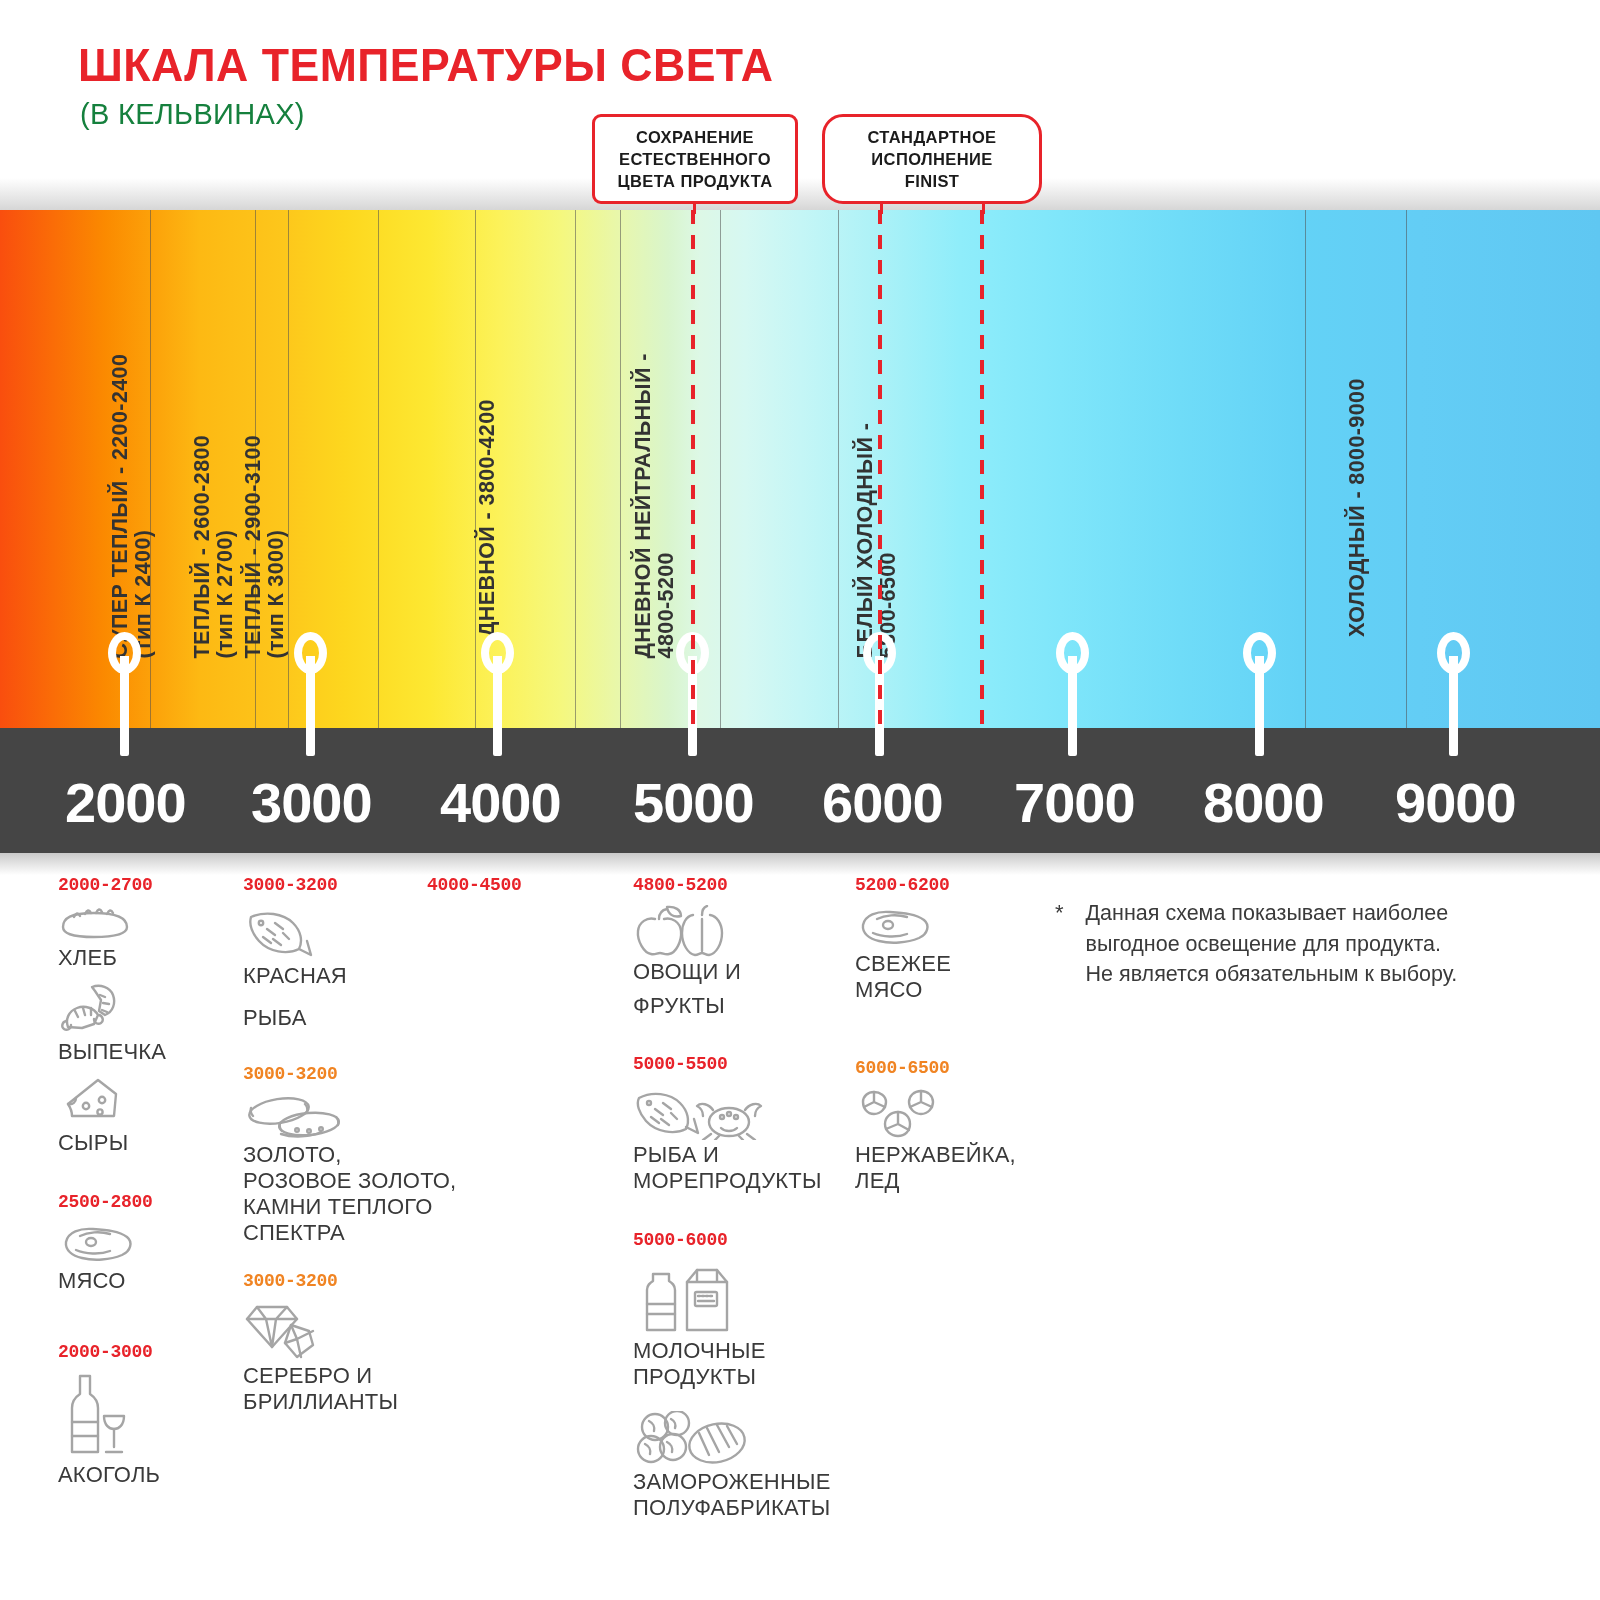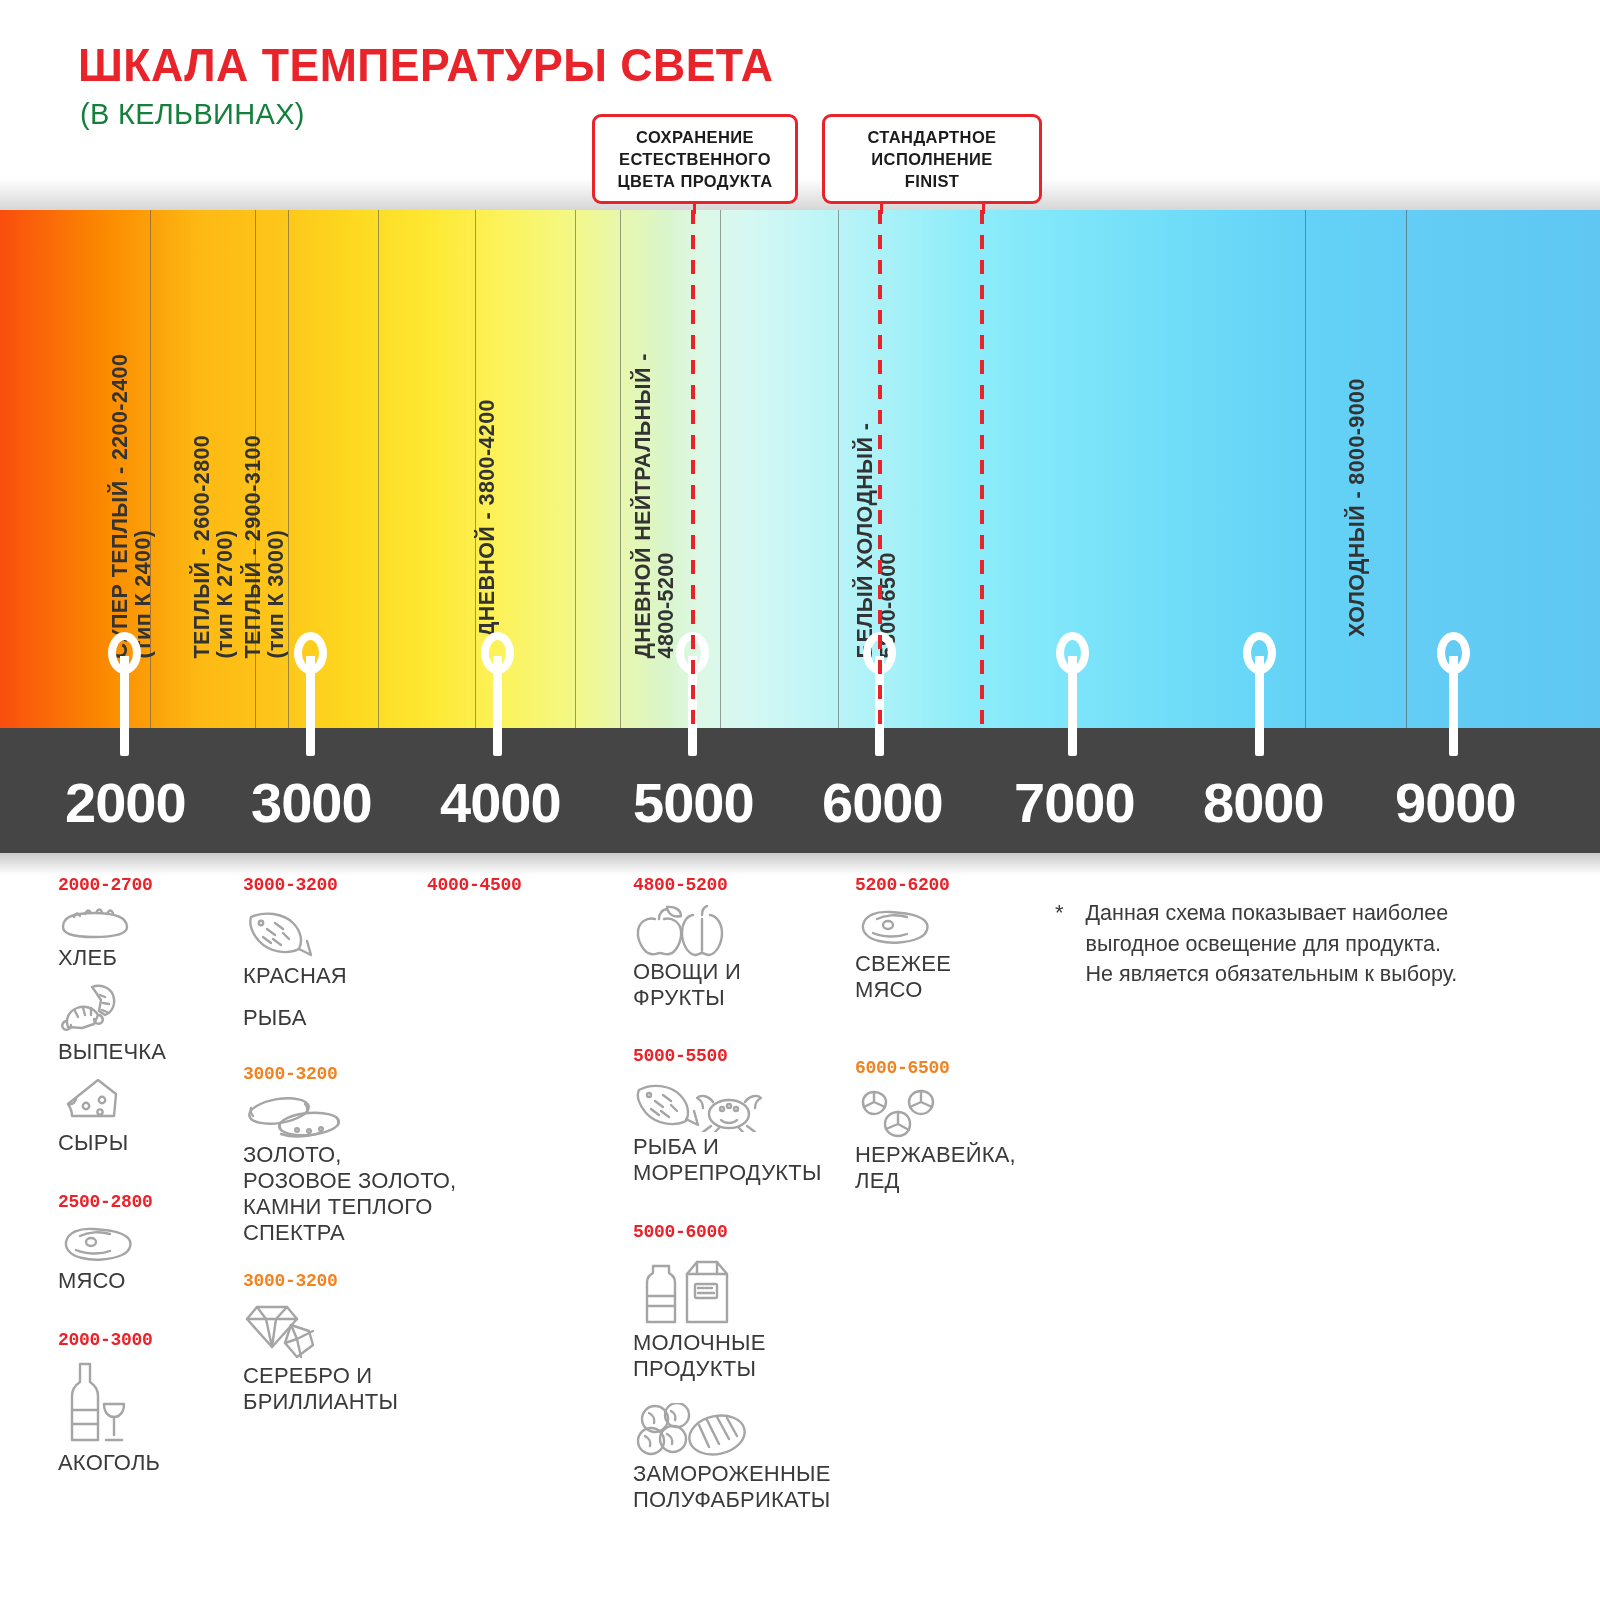--- a/index.html
+++ b/index.html
@@ -115,21 +115,21 @@
   <div class="title">ШКАЛА ТЕМПЕРАТУРЫ СВЕТА</div>
   <div class="subtitle">(В КЕЛЬВИНАХ)</div>
 
   <div class="callout" style="left:592px; top:114px; width:206px;">
     <div>СОХРАНЕНИЕ</div>
     <div>ЕСТЕСТВЕННОГО</div>
     <div>ЦВЕТА ПРОДУКТА</div>
   </div>
   <div class="callout-stem" style="left:693px; top:190px; height:24px;"></div>
 
-  <div class="callout" style="left:822px; top:114px; width:220px;">
+  <div class="callout" style="left:822px; top:114px; width:220px;border-radius:21px;">
     <div>СТАНДАРТНОЕ</div>
     <div>ИСПОЛНЕНИЕ</div>
     <div>FINIST</div>
   </div>
   <div class="callout-stem" style="left:880px; top:190px; height:24px;"></div>
   <div class="callout-stem" style="left:982px; top:190px; height:24px;"></div>
 
   <div class="band-shadow"></div>
   <div class="band">
     <div class="divider" style="left:150px;"></div>
@@ -277,21 +277,21 @@
               <path d="M8 20c2-10 14-14 27-13 14 1 26 2 34 8 6 5 4 14-5 18-12 5-28 6-40 3-10-2-17-8-16-16z"></path>
               <path d="M22 14c8-4 20-5 30-2M18 28c9 4 24 5 34 1"></path>
               <ellipse cx="33" cy="20" rx="5" ry="4"></ellipse>
             </g>
               </svg>
           </span>
           <div class="item-label">МЯСО</div>
         </div>
       </div>
 
-      <div class="grp" style="margin-top:36px;">
+      <div class="grp" style="margin-top:48px;">
         <div class="grp-range red">2000-3000</div>
         <div class="item">
           <span class="ico">
             <svg width="70" height="88" viewBox="0 0 70 88">
                 <g fill="none" stroke="#a5a5a5" stroke-width="2.4" stroke-linecap="round" stroke-linejoin="round">
               <path d="M22 4h10v18c6 4 8 8 8 14v44H14V36c0-6 2-10 8-14z"></path>
               <path d="M14 50h26M14 64h26"></path>
               <path d="M46 44h20c0 9-5 13-10 13s-10-4-10-13z"></path>
               <path d="M56 57v18M48 80h16"></path>
             </g>
@@ -380,21 +380,21 @@
               <path d="M22 14c-8-2-16 3-17 12-1 10 6 22 13 23 4 1 6-1 9-1s5 2 9 1c7-1 13-13 12-23-1-9-9-14-17-12"></path>
               <path d="M26 14c0-6 3-9 8-10"></path>
               <path d="M34 2c8-1 14 3 14 9-8 2-13-2-14-9z"></path>
               <path d="M60 10c-7 1-11 9-11 18 0 11 6 21 13 22 3 0 5-2 7-2s4 2 7 2c7-1 13-11 13-22 0-9-5-17-12-18"></path>
               <path d="M69 10c0-5 2-8 5-9"></path>
               <path d="M69 14v32"></path>
             </g>
               </svg>
           </span>
           <div class="item-label">ОВОЩИ И</div>
-          <div class="item-label" style="margin-top:0;">ФРУКТЫ</div>
+          <div class="item-label" style="margin-top:8px;">ФРУКТЫ</div>
         </div>
       </div>
 
       <div class="grp" style="margin-top:36px;">
         <div class="grp-range red">5000-5500</div>
         <div class="item">
           <span class="ico">
             <svg width="130" height="56" viewBox="0 0 130 56">
                 <g fill="none" stroke="#a5a5a5" stroke-width="2.4" stroke-linecap="round" stroke-linejoin="round">
               <path d="M6 14c13-7 31-5 41 5 8 8 10 18 6 26-12 6-30 3-40-8C6 29 3 20 6 14z"></path>

